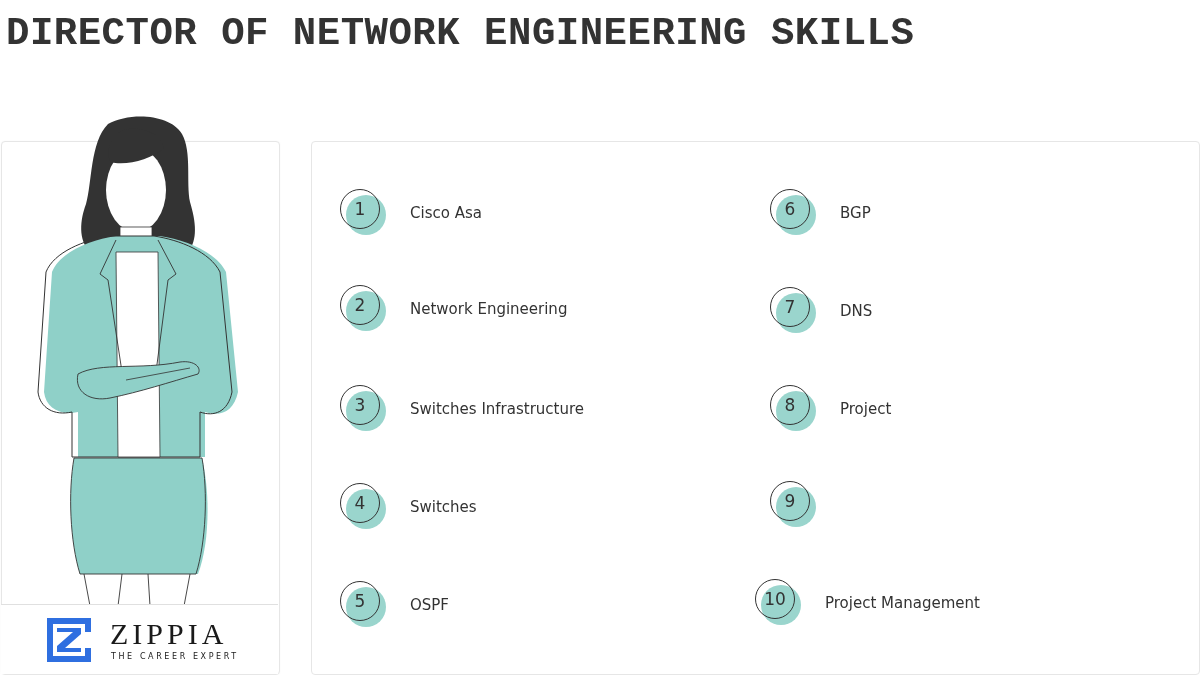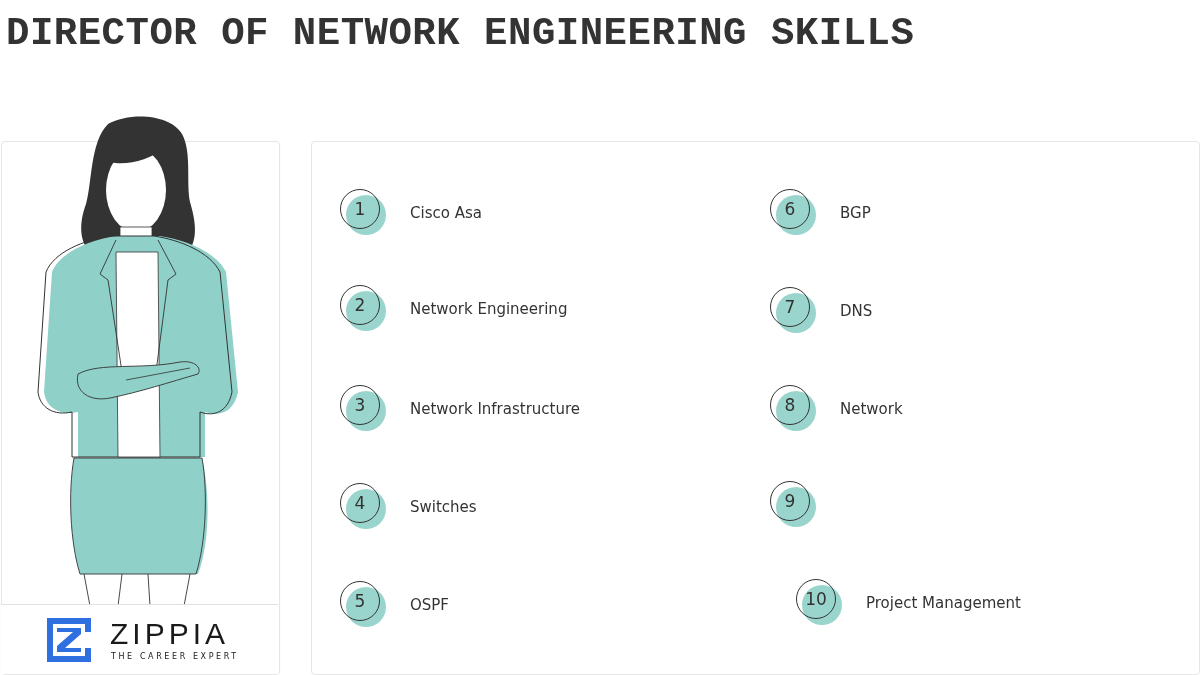--- a/index.html
+++ b/index.html
@@ -2,21 +2,21 @@
 <html><head>
 <meta charset="utf-8">
 <style>
   html,body{margin:0;padding:0;}
   body{width:1200px;height:675px;background:#ffffff;position:relative;overflow:hidden;font-family:"DejaVu Sans","Liberation Sans",sans-serif;color:#333;}
   .title{position:absolute;left:6px;top:12px;font-family:Liberation Mono, monospace;font-weight:bold;font-size:39px;letter-spacing:0.5px;color:#333333;white-space:nowrap;}
   .left-card{position:absolute;left:1px;top:141px;width:277px;height:532px;border:1px solid #e6e6e6;border-radius:4px;background:#fff;box-shadow:0 0 2px rgba(0,0,0,0.04);}
   .logo-bar{position:absolute;left:1px;top:604px;width:277px;height:69px;border-top:1px solid #e0e0e0;background:#fff;}
   .figure{position:absolute;left:30px;top:112px;width:220px;height:494px;}
   .zlogo{position:absolute;left:47px;top:618px;width:44px;height:44px;}
-  .brand{position:absolute;left:110px;top:618px;font-family:Liberation Sans, sans-serif;font-size:30px;letter-spacing:4px;color:#1a1a1a;line-height:32px;}
+  .brand{position:absolute;left:110px;top:618px;font-family:Liberation Serif, serif;font-size:30px;letter-spacing:4px;color:#1a1a1a;line-height:32px;}
   .tagline{position:absolute;left:111px;top:652px;font-size:8px;letter-spacing:2.6px;color:#1a1a1a;}
   .skills-card{position:absolute;left:311px;top:141px;width:887px;height:532px;border:1px solid #e6e6e6;border-radius:4px;background:#fff;}
   .skill{position:absolute;height:50px;display:flex;align-items:center;}
   .num{position:relative;width:48px;height:48px;}
   .num .blob{position:absolute;left:6px;top:6px;width:40px;height:40px;border-radius:50%;background:#8fd0c8;opacity:0.9;}
   .num .ring{position:absolute;left:0;top:0;width:40px;height:40px;border-radius:50%;border:1.3px solid #333;box-sizing:border-box;display:flex;align-items:center;justify-content:center;font-size:17px;color:#333;}
   .label{margin-left:22px;font-size:15px;color:#333;white-space:nowrap;}
 </style>
 </head>
 <body>
@@ -74,21 +74,21 @@
       <div class="blob"></div>
       <div class="ring">2</div>
     </div>
   <span class="label">Network Engineering</span>
 </div>
 <div class="skill" style="left:340px;top:384px;">
   <div class="num">
       <div class="blob"></div>
       <div class="ring">3</div>
     </div>
-  <span class="label">Network Infrastructure</span>
+  <span class="label">Switches Infrastructure</span>
 </div>
 <div class="skill" style="left:340px;top:482px;">
   <div class="num">
       <div class="blob"></div>
       <div class="ring">4</div>
     </div>
   <span class="label">Switches</span>
 </div>
 <div class="skill" style="left:340px;top:580px;">
   <div class="num">
@@ -110,27 +110,27 @@
       <div class="blob"></div>
       <div class="ring">7</div>
     </div>
   <span class="label">DNS</span>
 </div>
 <div class="skill" style="left:770px;top:384px;">
   <div class="num">
       <div class="blob"></div>
       <div class="ring">8</div>
     </div>
-  <span class="label">Network</span>
+  <span class="label">Project</span>
 </div>
 <div class="skill" style="left:770px;top:480px;">
   <div class="num">
       <div class="blob"></div>
       <div class="ring">9</div>
     </div>
 </div>
-<div class="skill" style="left:796px;top:578px;">
+<div class="skill" style="left:755px;top:578px;">
   <div class="num">
       <div class="blob"></div>
       <div class="ring">10</div>
     </div>
   <span class="label">Project Management</span>
 </div>
 
 </body></html>

